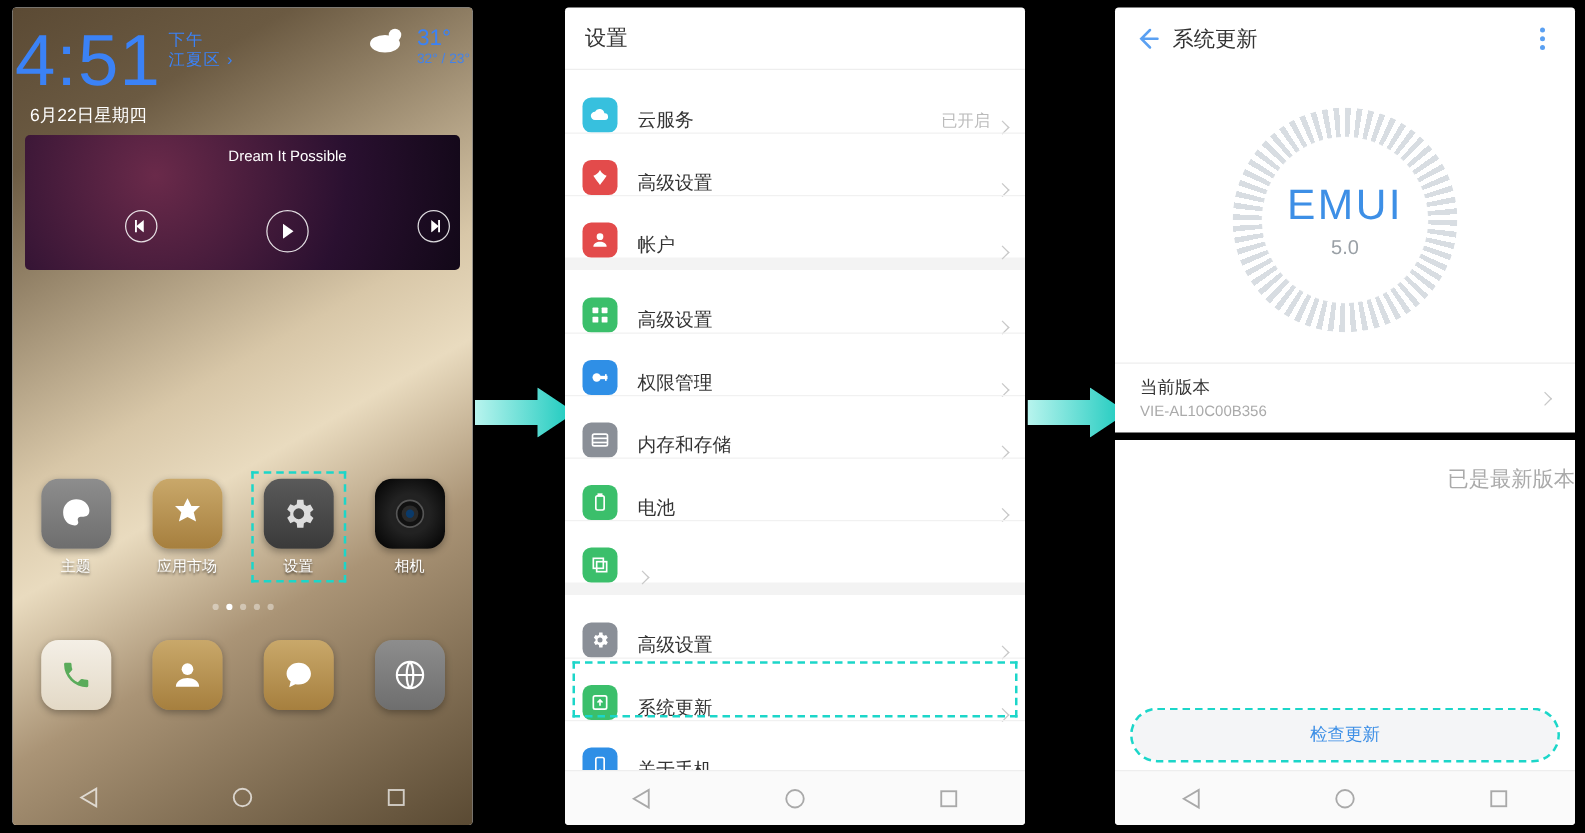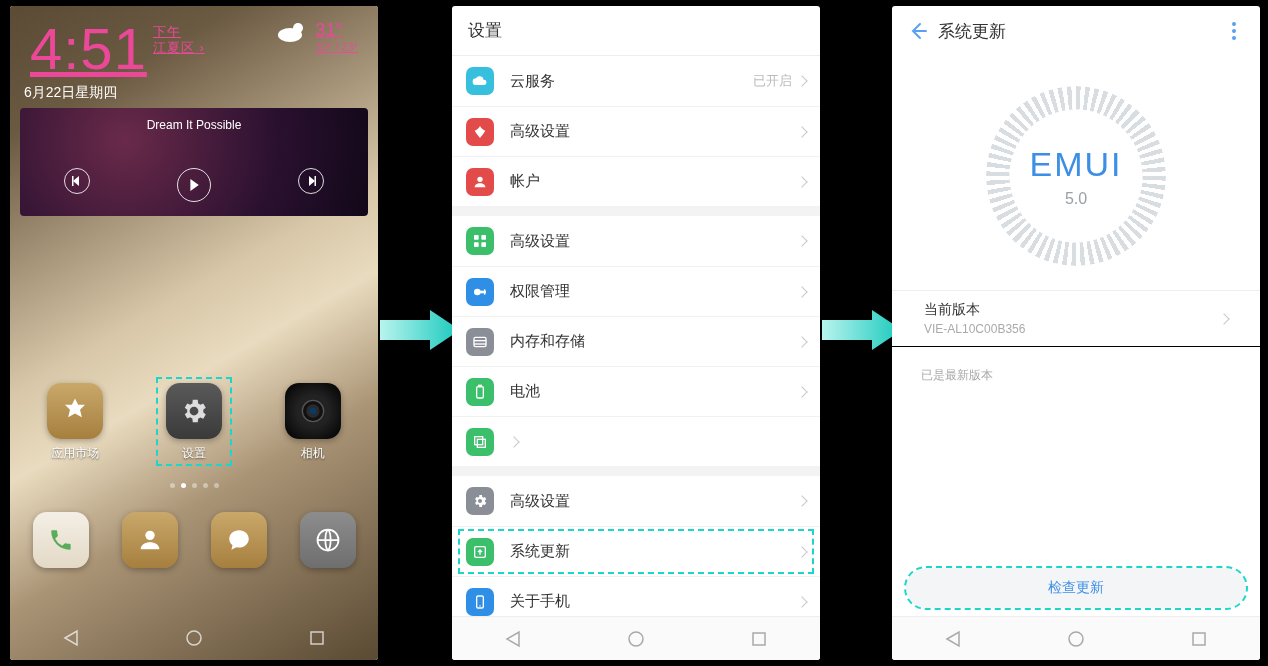--- a/index.html
+++ b/index.html
@@ -12,31 +12,31 @@
   
   .arrow { position:absolute; top:310px; width:80px; height:40px; }
   .arrow svg { width:100%; height:100%; }
   .arrow1 { left:380px; }
   .arrow2 { left:822px; }
 
   
   .p1-bg { position:absolute; inset:0; background:
      linear-gradient(150deg,#5b4a34 0%,#6b5a42 15%,#d8c7a8 45%, #e9dbbf 55%, #aa9476 70%, #5a4a33 100%);
   }
-  .p1-top { position:relative; color:#ec4899; padding:14px 20px 4px;text-decoration:underline; }
+  .p1-top { position:relative; color:#3b82f6; padding:14px 2px 4px; }
   .clock-row { display:flex; justify-content:space-between; align-items:flex-start; }
   .clock { font-size:58px; font-weight:200; line-height:1; letter-spacing:1px; display:flex; align-items:flex-start;}
   .clock .sub { font-size:13px; font-weight:400; line-height:16px; margin-left:6px; margin-top:4px; text-align:left;}
   .weather { display:flex; align-items:flex-start; gap:8px;}
   .wicn { width:32px; height:24px; }
   .wtemp { text-align:left; font-size:16px;}
   .wtemp .hl { font-size:11px; opacity:.9; }
   .datebar { position:relative; color:#fff; font-size:14px; padding:2px 14px 6px; font-weight:500;}
   .widgets { position:relative; display:flex; gap:6px; padding:0 10px; }
-  .widget { flex:1; height:108px; border-radius:4px; overflow:hidden; position:relative; color:#fff; font-size:12px;}
+  .widget { flex:1; height:108px; border-radius:4px; overflow:hidden; position:relative; color:#fff; font-size:12px;padding-left:36px;}
   .w-car { background:radial-gradient(ellipse at 50% 40%,#2a3040 0%, #0a0c12 70%); display:flex; align-items:flex-end; padding:6px;}
   .car-shape { position:absolute; inset:0; display:flex; align-items:center; justify-content:center;}
   .w-music { background:radial-gradient(circle at 30% 30%, #6a2a4a,#2a1030 60%,#120818);}
   .w-music .title { position:absolute; top:10px; width:100%; text-align:center; font-size:12px;}
   .mctl { position:absolute; bottom:14px; width:100%; display:flex; justify-content:space-around;}
   .mbtn { width:26px; height:26px; border:1.5px solid rgba(255,255,255,.85); border-radius:50%; display:flex; align-items:center; justify-content:center;}
   .mbtn.play { width:34px; height:34px;}
   .p1-fill { position:relative; flex:1;}
   .approw { position:absolute; left:0; right:0; display:flex; justify-content:space-around; padding:0 6px;}
   .row-top { bottom:154px;}
@@ -54,21 +54,21 @@
   .dots span.act { background:#fff;}
   .hl-box { position:absolute; border:2px dashed #1cd6c9; pointer-events:none;}
   .navbar { height:44px; display:flex; align-items:center; justify-content:space-around; position:relative;}
   .nvbtn { width:20px; height:20px; opacity:.7;}
 
   
   .header2 { height:50px; display:flex; align-items:center; padding:0 16px; font-size:17px; color:#333; border-bottom:1px solid #eee;}
   .list { flex:1; overflow:hidden; background:#f3f3f3;}
   .group { background:#fff; margin-top:10px;}
   .group:first-child{ margin-top:0;}
-  .row { display:flex; align-items:center; height:50px; padding:0 14px; position:relative; border-top:1px solid #f1f1f1;}
+  .row { display:flex; align-items:flex-end; height:50px; padding:0 14px; position:relative; border-top:1px solid #f1f1f1;}
   .row:first-child { border-top:none;}
   .ricon { width:28px; height:28px; border-radius:7px; margin-right:16px; display:flex; align-items:center; justify-content:center; color:#fff; flex-shrink:0;}
   .rlabel { flex:1; font-size:15px; color:#333;}
   .rmeta { font-size:13px; color:#bbb; margin-right:6px;font-family:Liberation Mono, monospace;}
   .chev { width:8px; height:8px; border-top:1.5px solid #c8c8c8; border-right:1.5px solid #c8c8c8; transform:rotate(45deg);}
   .hl-row { position:absolute; inset:2px 6px; border:2px dashed #1cd6c9; pointer-events:none;}
 
   
   .header3 { height:50px; display:flex; align-items:center; padding:0 10px; font-size:17px; color:#333;}
   .back { width:32px; height:32px; display:flex; align-items:center; justify-content:center; color:#5aa0f2;}
@@ -79,25 +79,25 @@
   .dial { width:180px; height:180px; border-radius:50%; position:relative; display:flex; flex-direction:column; align-items:center; justify-content:center;}
   .dial::before { content:""; position:absolute; inset:0; border-radius:50%;
      background:
        repeating-conic-gradient(#d8dde2 0deg 3deg, transparent 3deg 6deg);
      -webkit-mask:radial-gradient(circle, transparent 66px, #000 67px);
              mask:radial-gradient(circle, transparent 66px, #000 67px);
    }
   .dial-inner { position:relative; z-index:1; text-align:center;}
   .emui-txt { font-family:sans-serif; font-size:34px; color:#3d8fe6; font-weight:300; letter-spacing:2px;}
   .emui-ver { font-size:16px; color:#9aa0a6; margin-top:6px;}
-  .ver-row { border-top:1px solid #eee; border-bottom:1px solid #000000; padding:10px 32px; display:flex; align-items:center; position:relative;}
+  .ver-row { border-top:1px solid #eee; border-bottom:6px solid #000000; padding:10px 20px; display:flex; align-items:center; position:relative;}
   .ver-txt { flex:1;}
   .ver-t1 { font-size:14px; color:#333;}
   .ver-t2 { font-size:12px; color:#aaa; margin-top:3px;}
-  .latest { text-align:left; font-size:12px; color:#aaa; padding:20px 0;margin-left:29px;}
+  .latest { text-align:right; font-size:17px; color:#aaa; padding:20px 0;margin-left:29px;}
   .p3-fill { flex:1;}
   .chk-wrap { padding:0 14px 8px; position:relative;}
   .chk-btn { height:40px; border-radius:20px; background:#f4f5f7; color:#3d8fe6; font-size:14px; display:flex; align-items:center; justify-content:center; position:relative;}
   .chk-hl { position:absolute; inset:-2px; border:2px dashed #1cd6c9; border-radius:22px; pointer-events:none;}
 
   .nav-light { border-top:1px solid #eee; background:#fafafa;}
   .nav-light .nvbtn svg * { stroke:#888 !important;}
 </style>
 </head>
 <body>
@@ -174,20 +174,28 @@
               <rect x="8.5" width="1.5" height="10" fill="#fff"></rect>
             </svg>
           </div>
       </div>
     </div>
   </div>
 
   <div class="p1-fill">
     <div class="approw row-top">
       <div class="appcell">
+        <div class="aicon grey">
+            <svg width="28" height="28" viewBox="0 0 24 24" fill="#fff">
+              <path d="M12 2c5 0 9 3.5 9 8 0 3-2 4-4 4h-2c-1 0-2 .8-2 2 0 .8.4 1.3.4 2 0 1-.9 2-2.4 2C6 20 3 16 3 11 3 6 7 2 12 2z"></path>
+            </svg>
+          </div>
+        <span class="alabel">主题</span>
+      </div>
+      <div class="appcell">
         <div class="aicon gold">
             <svg width="30" height="30" viewBox="0 0 24 24" fill="#fff">
               <path d="M12 2l2.5 5H20l-4 4 1.5 6L12 14l-5.5 3L8 11 4 7h5.5z"></path>
             </svg>
           </div>
         <span class="alabel">应用市场</span>
       </div>
       <div class="appcell" style="position:relative;">
         <div class="aicon dark">
             <svg width="30" height="30" viewBox="0 0 24 24" fill="#ddd">

